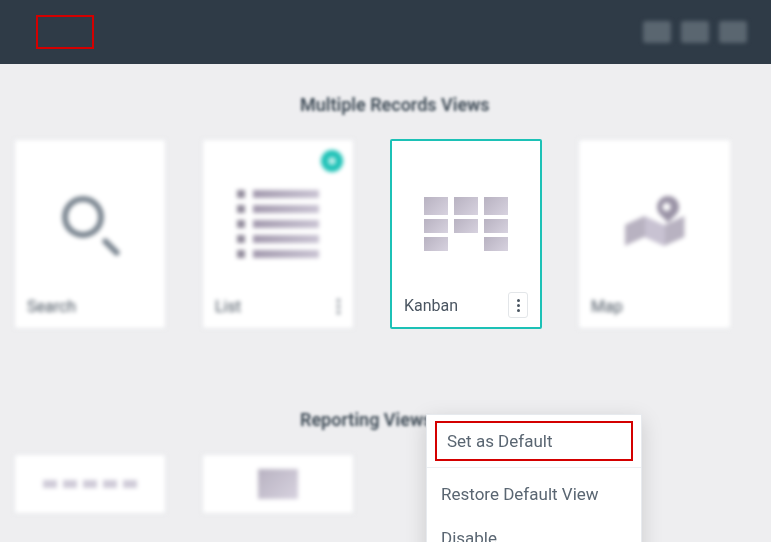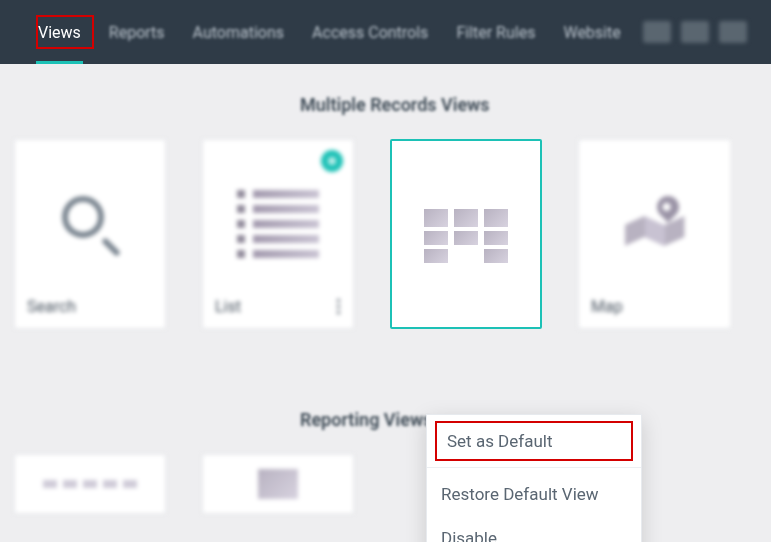--- a/index.html
+++ b/index.html
@@ -291,28 +291,20 @@
     height: 1px;
     background: #eceff2;
     margin: 4px 0;
   }
 
 </style>
 </head>
 <body>
 
 <div class="topbar">
-  <div class="tabs">
-    <div class="tab active">Views</div>
-    <div class="tab">Reports</div>
-    <div class="tab">Automations</div>
-    <div class="tab">Access Controls</div>
-    <div class="tab">Filter Rules</div>
-    <div class="tab">Website</div>
-  </div>
   <div class="highlight-views"></div>
   <div class="topbar-right">
     <div class="iconbtn"></div>
     <div class="iconbtn"></div>
     <div class="iconbtn"></div>
   </div>
 </div>
 
 <div class="content">
 
@@ -378,20 +370,30 @@
             </div>
           <div class="kcol">
               <div class="kcell tall"></div>
               <div class="kcell"></div>
             </div>
           <div class="kcol">
               <div class="kcell tall"></div>
               <div class="kcell"></div>
               <div class="kcell"></div>
             </div>
+        </div>
+      </div>
+      <div class="card-label">
+        <span>Kanban</span>
+        <div class="more-dots-btn">
+          <span>
+              <div class="dot"></div>
+              <div class="dot"></div>
+              <div class="dot"></div>
+            </span>
         </div>
       </div>
     </div>
 
     <div class="card blurred" style="border-right:none">
       <div class="card-iconzone">
         <div class="map-icon">
             <div class="pin"></div>
             <div class="fold"></div>
           </div>

